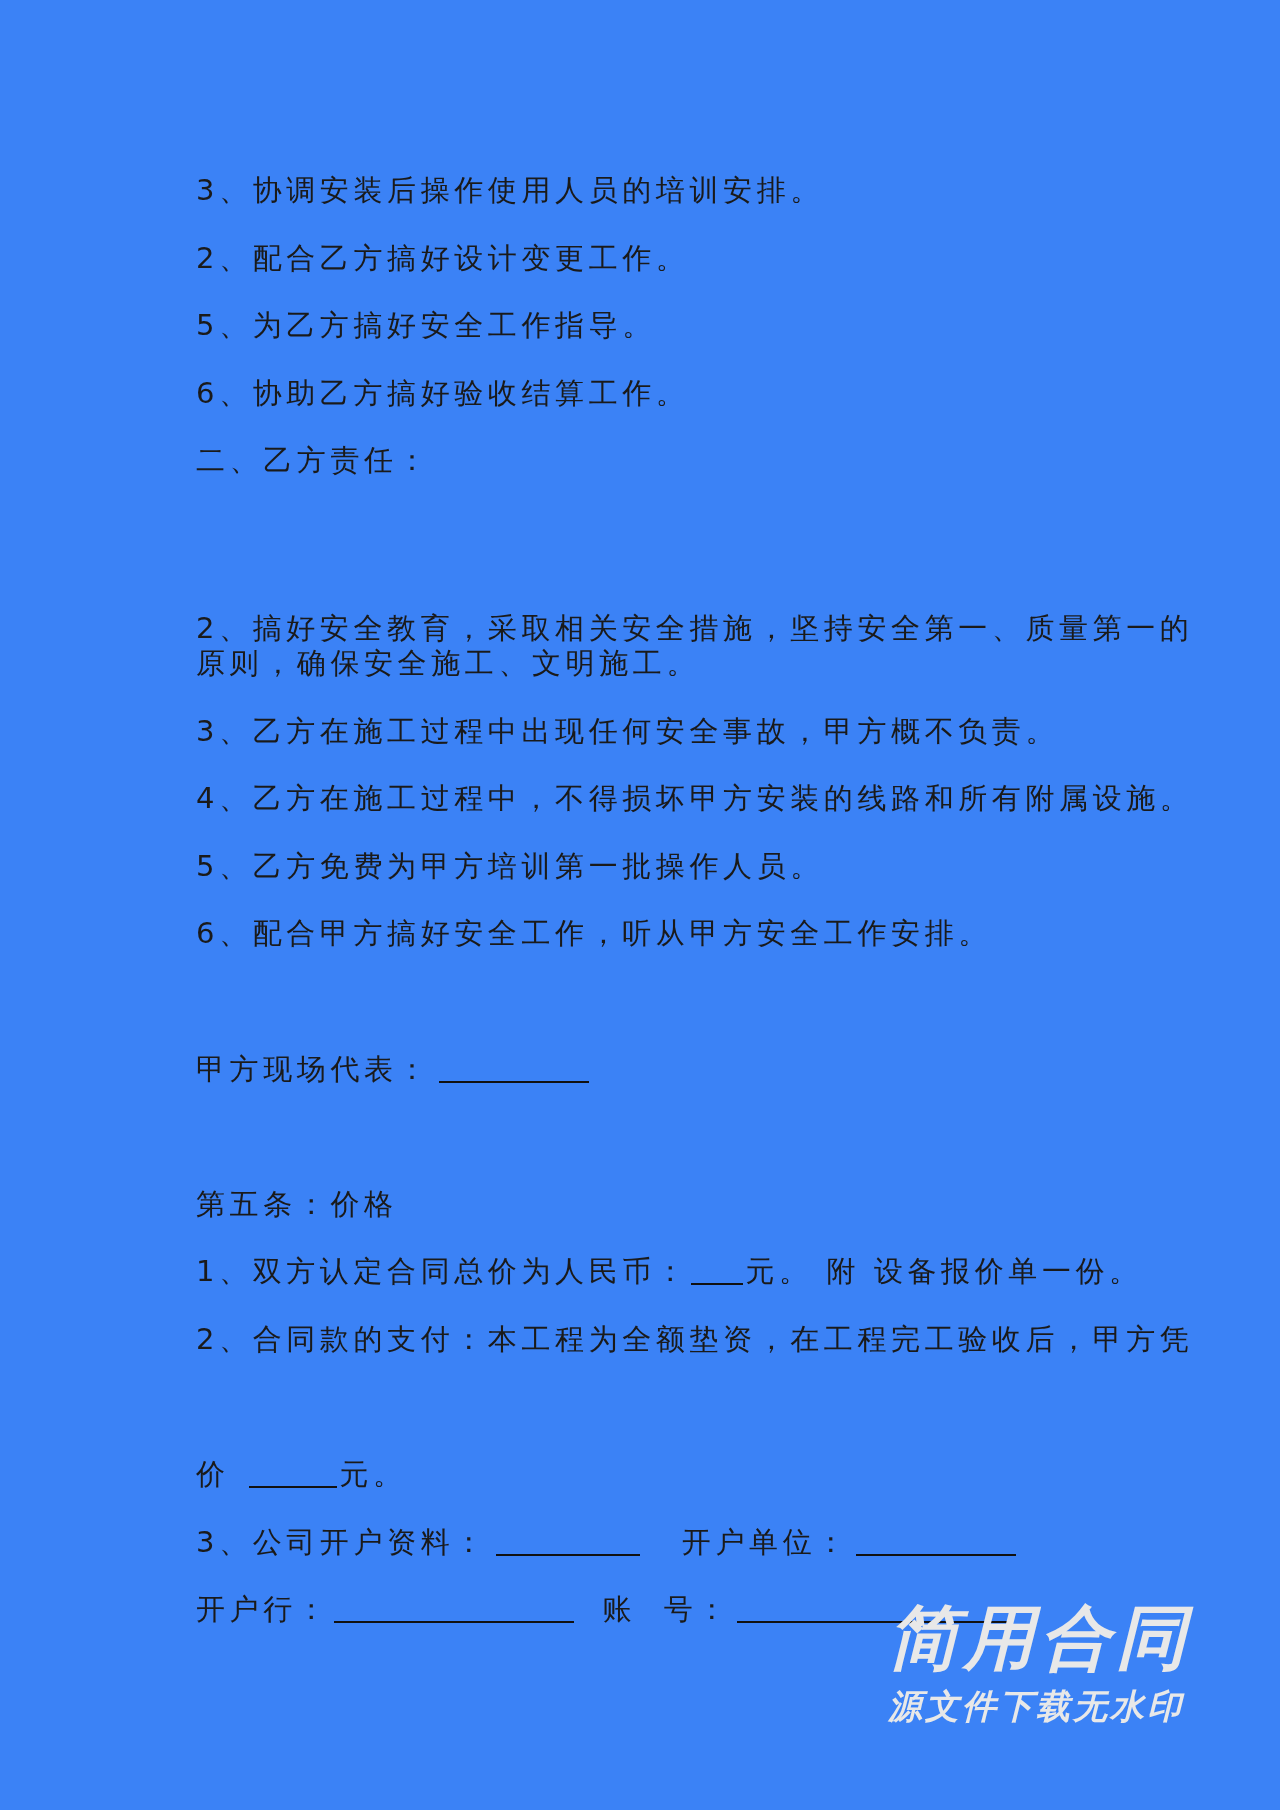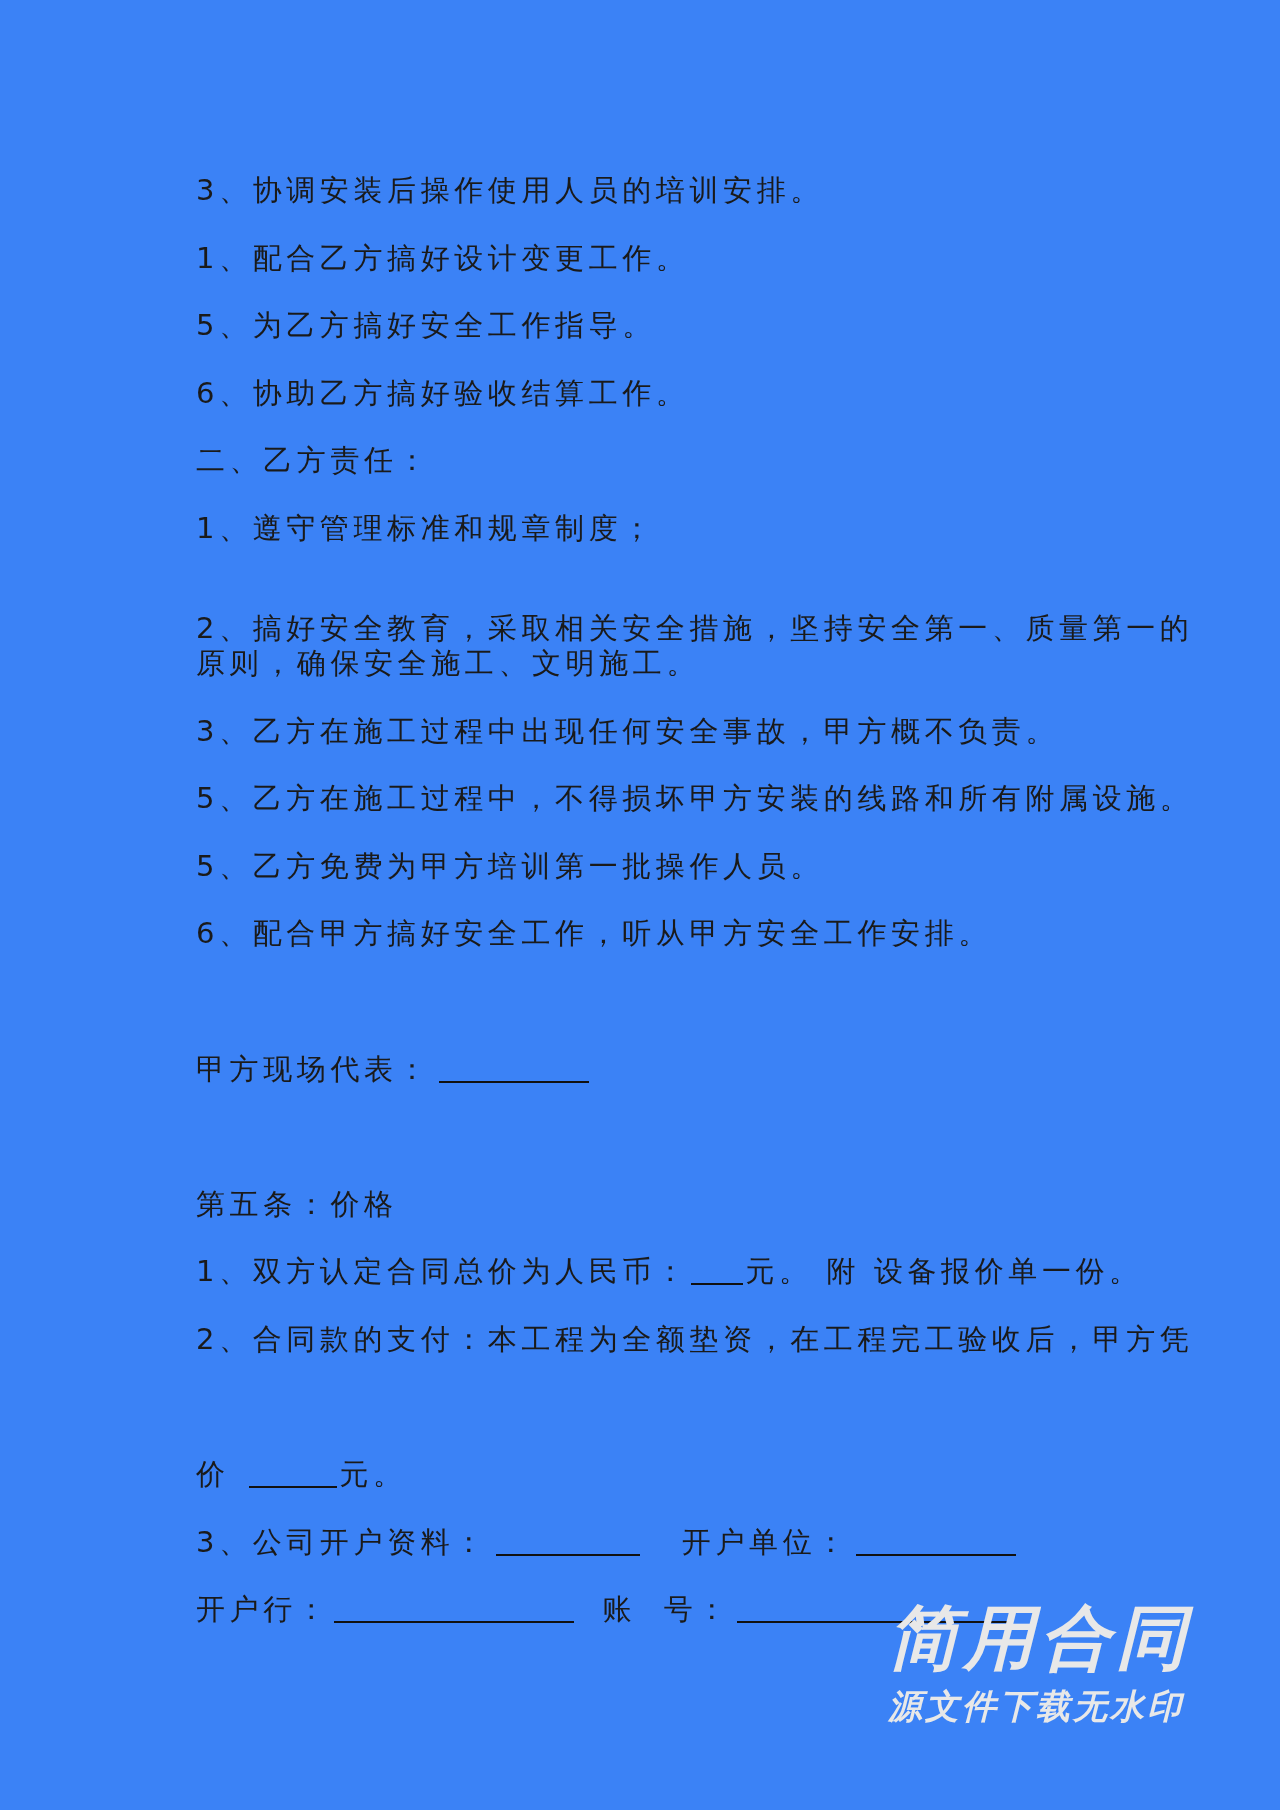--- a/index.html
+++ b/index.html
@@ -14,30 +14,29 @@
                white-space: nowrap; user-select: none; }
   .wm1 { left: 888px; top: 1592px; font-size: 70px; letter-spacing: 6px; text-align: right; }
   .wm2 { left: 888px; top: 1684px; font-size: 34px; letter-spacing: 3px; }
 </style>
 </head>
 <body>
 
 <div class="page">
 
   <div class="line" style="top:170px">3、协调安装后操作使用人员的培训安排。</div>
-  <div class="line" style="top:238px">1、配合乙方搞好设计变更工作。</div>
+  <div class="line" style="top:238px">2、配合乙方搞好设计变更工作。</div>
   <div class="line" style="top:305px">5、为乙方搞好安全工作指导。</div>
   <div class="line" style="top:373px">6、协助乙方搞好验收结算工作。</div>
 
   <div class="line" style="top:440px">二、乙方责任：</div>
-  <div class="line" style="top:508px">1、遵守管理标准和规章制度；</div>
   <div class="line" style="top:608px">2、搞好安全教育，采取相关安全措施，坚持安全第一、质量第一的</div>
   <div class="line" style="top:643px">原则，确保安全施工、文明施工。</div>
   <div class="line" style="top:711px">3、乙方在施工过程中出现任何安全事故，甲方概不负责。</div>
-  <div class="line" style="top:778px">5、乙方在施工过程中，不得损坏甲方安装的线路和所有附属设施。</div>
+  <div class="line" style="top:778px">4、乙方在施工过程中，不得损坏甲方安装的线路和所有附属设施。</div>
   <div class="line" style="top:846px">5、乙方免费为甲方培训第一批操作人员。</div>
   <div class="line" style="top:913px">6、配合甲方搞好安全工作，听从甲方安全工作安排。</div>
 
   <div class="line" style="top:1049px">
     <span>甲方现场代表：</span><span class="blank" style="width:150px;margin-left:8px"></span>
   </div>
 
   <div class="line" style="top:1184px">第五条：价格</div>
   <div class="line" style="top:1251px">
     <span>1、双方认定合同总价为人民币：</span><span class="blank" style="width:52px"></span><span>元。 附 设备报价单一份。</span>

